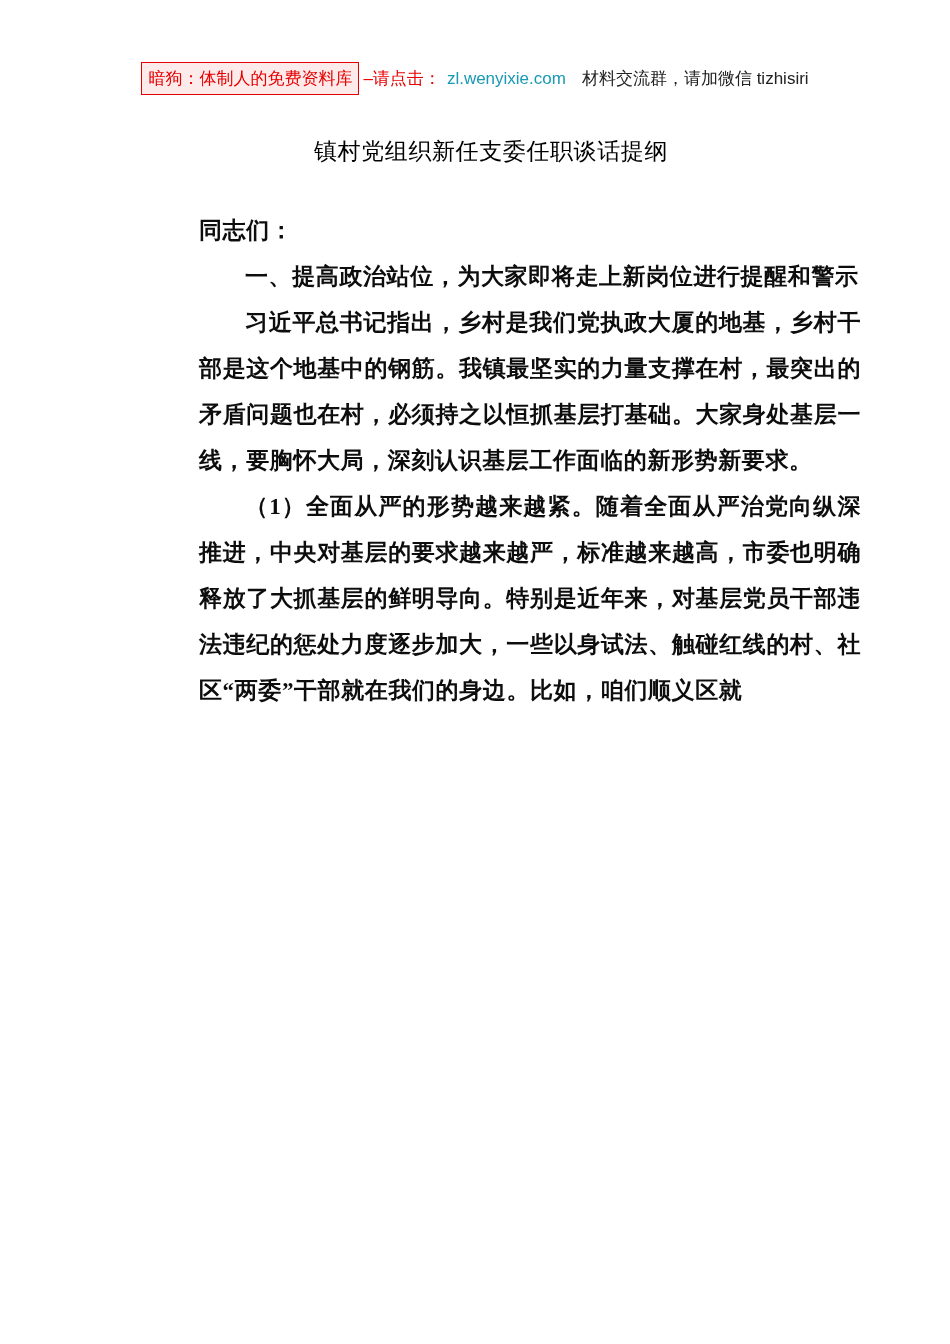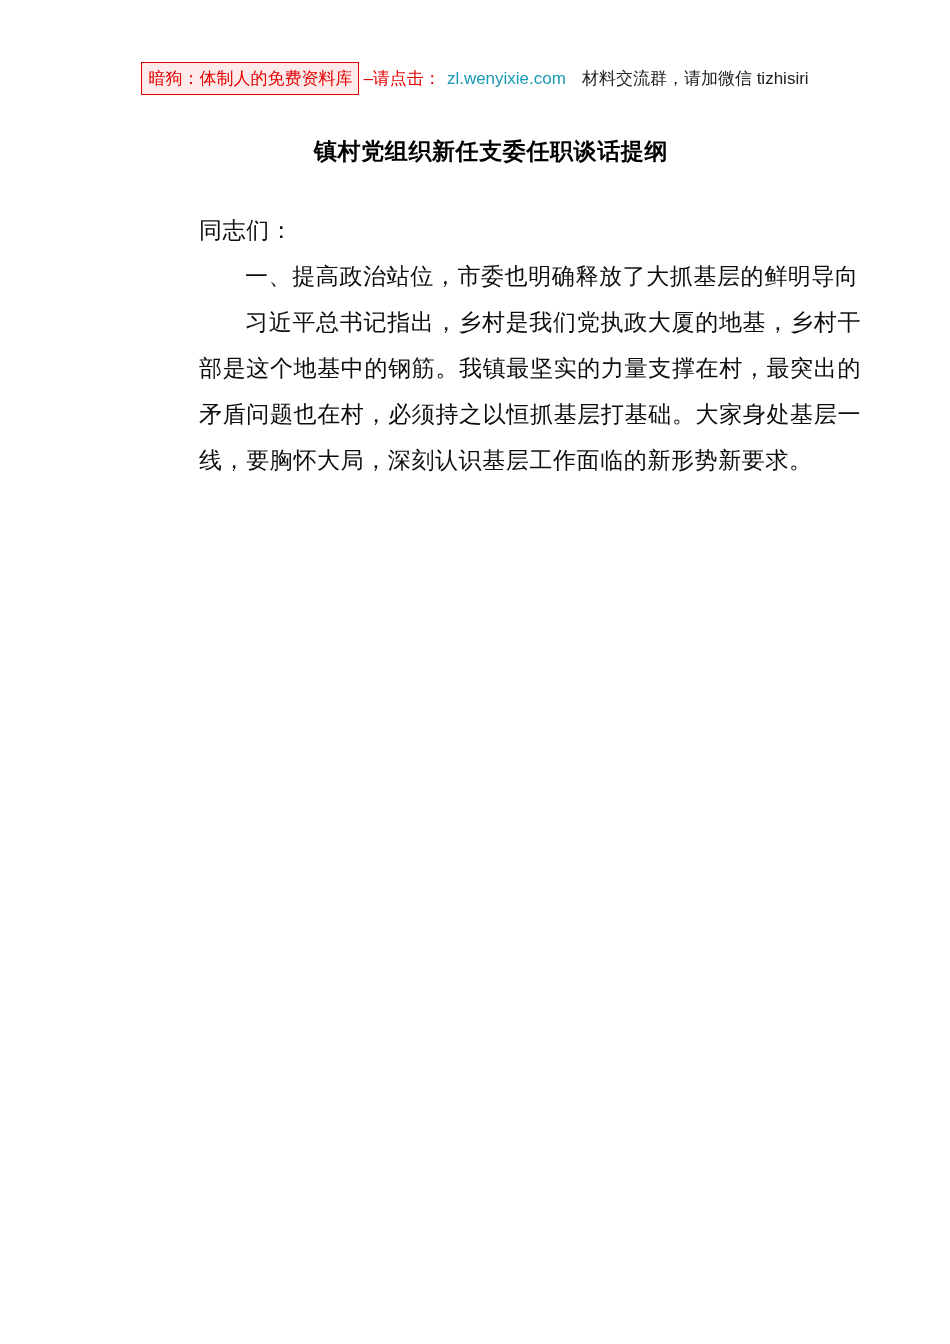--- a/index.html
+++ b/index.html
@@ -46,31 +46,32 @@
     color: #222222;
     margin-left: 10px;
   }
   .doc-title {
     position: absolute;
     top: 136px;
     left: 0;
     width: 100%;
     text-align: center;
     font-size: 23px;
-    font-weight: bold;
+    font-weight: normal;
     color: #000000;
     letter-spacing: 0.6px;
     padding-left: 32px;
   }
   .doc-body {
     position: absolute;
     top: 208px;
     left: 145px;
     width: 662px;
     color: #0d0d0d;
+    font-weight: bold;
   }
   .doc-body p {
     font-size: 23px;
     line-height: 46px;
     letter-spacing: 0.6px;
     text-align: justify;
     color: #0d0d0d;
   }
   .indent { text-indent: 2em; }
 </style>
@@ -80,17 +81,18 @@
 <div class="page">
 
   <div class="header-banner">
     <span class="brand-badge">暗狗：体制人的免费资料库</span><span class="click-prompt">–请点击：</span><a class="resource-link">zl.wenyixie.com</a><span class="wechat-note">材料交流群，请加微信 tizhisiri</span>
   </div>
 
   <div class="doc-title">镇村党组织新任支委任职谈话提纲</div>
 
   <div class="doc-body">
     <p>同志们：</p>
-    <p class="indent">一、提高政治站位，市委也明确释放了大抓基层的鲜明导向</p>
+    <p class="indent">一、提高政治站位，为大家即将走上新岗位进行提醒和警示</p>
     <p class="indent">习近平总书记指出，乡村是我们党执政大厦的地基，乡村干部是这个地基中的钢筋。我镇最坚实的力量支撑在村，最突出的矛盾问题也在村，必须持之以恒抓基层打基础。大家身处基层一线，要胸怀大局，深刻认识基层工作面临的新形势新要求。</p>
+    <p class="indent">（1）全面从严的形势越来越紧。随着全面从严治党向纵深推进，中央对基层的要求越来越严，标准越来越高，市委也明确释放了大抓基层的鲜明导向。特别是近年来，对基层党员干部违法违纪的惩处力度逐步加大，一些以身试法、触碰红线的村、社区“两委”干部就在我们的身边。比如，咱们顺义区就</p>
   </div>
 
 </div>
 
 </body></html>

